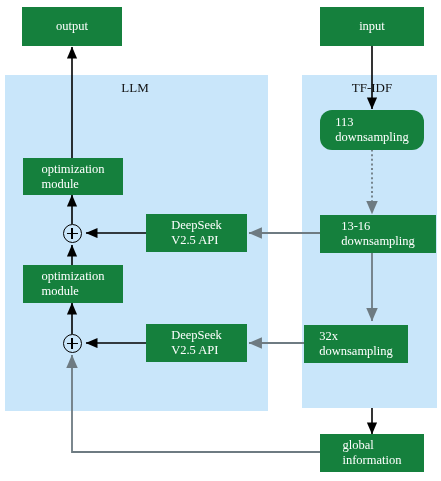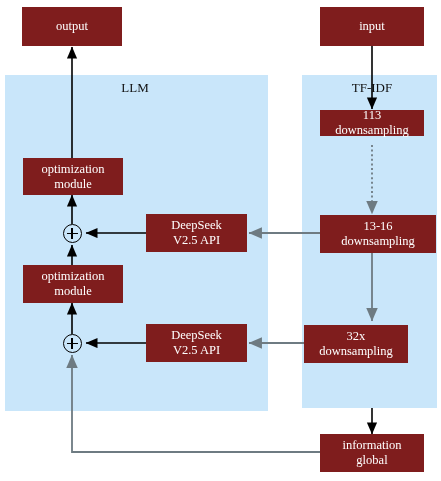--- a/index.html
+++ b/index.html
@@ -23,26 +23,26 @@
   }
   .panel-label {
     position: absolute;
     color: #111111;
     font-size: 13px;
     text-align: center;
     white-space: nowrap;
   }
   .node {
     position: absolute;
-    background: #7f1d1d;
+    background: #15803d;
     color: #ffffff;
     display: flex;
     align-items: center;
     justify-content: center;
-    text-align: center;
+    text-align: left;
     line-height: 1.18;
     font-size: 12.5px;
     box-sizing: border-box;
     padding: 1px 2px;
   }
   .node .l2 { display: block; }
   svg.edges {
     position: absolute;
     left: 0;
     top: 0;
@@ -127,21 +127,21 @@
   <div class="junction" style="left:62.5px; top:334px;"></div>
 
   <div class="node" style="left:22px; top:7px; width:100px; height:39px;">
     <span>output</span>
   </div>
 
   <div class="node" style="left:320px; top:7px; width:104px; height:39px;">
     <span>input</span>
   </div>
 
-  <div class="node" style="left:320px; top:110px; width:104px; height:26px;">
+  <div class="node" style="left:320px; top:110px; width:104px; height:40px;border-radius:12px;">
     <span>
       <span class="l2">113</span>
       <span class="l2">downsampling</span>
     </span>
   </div>
 
   <div class="node" style="left:320px; top:215px; width:116px; height:38px;">
     <span>
       <span class="l2">13-16</span>
       <span class="l2">downsampling</span>
@@ -178,18 +178,18 @@
 
   <div class="node" style="left:146px; top:324px; width:101px; height:38px;">
     <span>
       <span class="l2">DeepSeek</span>
       <span class="l2">V2.5 API</span>
     </span>
   </div>
 
   <div class="node" style="left:320px; top:434px; width:104px; height:38px;">
     <span>
+      <span class="l2">global</span>
       <span class="l2">information</span>
-      <span class="l2">global</span>
     </span>
   </div>
 
 </div>
 
 </body></html>

